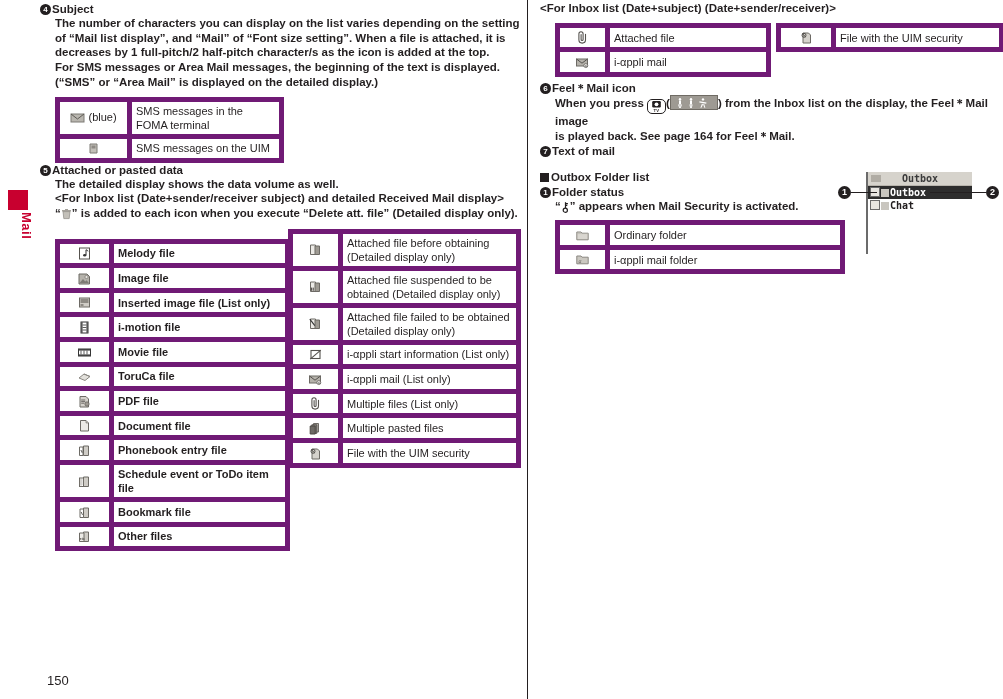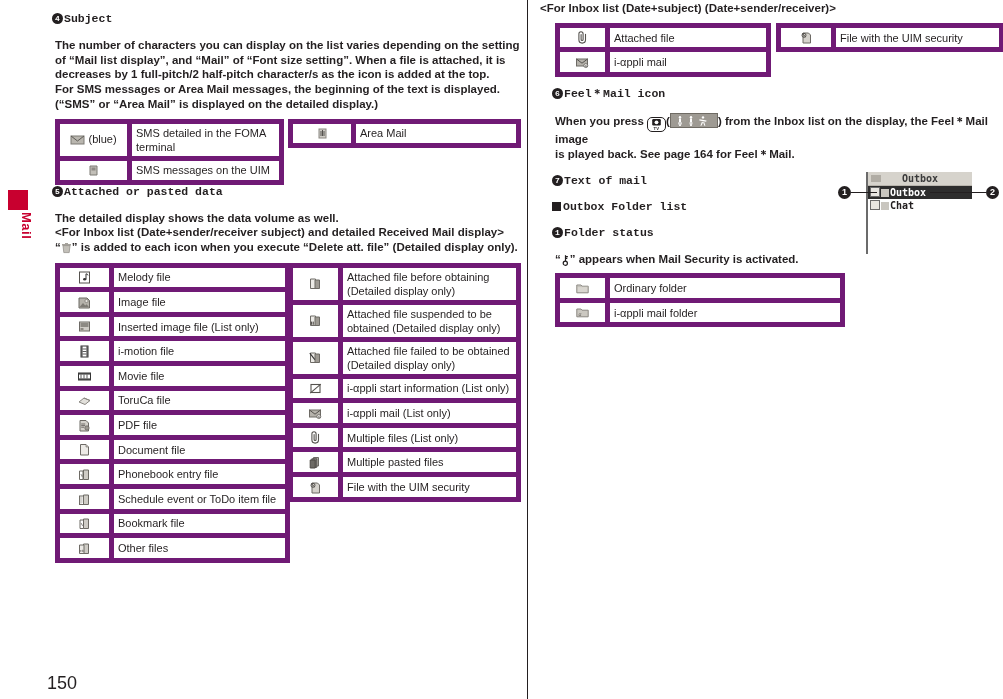--- a/index.html
+++ b/index.html
@@ -30,21 +30,21 @@
     font-weight: bold;
     color: #c8002f;
     writing-mode: vertical-rl;
     letter-spacing: 0.5px;
   }
 
   
   #page-number {
     position: absolute;
     left: 47px; top: 673px;
-    font-size: 18px;
+    font-size: 13px;
     color: #231f20;
   }
 
   
   #column-divider {
     position: absolute;
     left: 527px; top: 0px;
     width: 1px; height: 699px;
     background: #231f20;
   }
@@ -65,23 +65,22 @@
     font-weight: bold;
     line-height: 11px;
     text-align: center;
     vertical-align: 1px;
     margin-right: 1px;
   }
   .heading-row {
     font-size: 11.5px;
     font-weight: bold;
     line-height: 14px;
-    margin: 12px;
+    margin: 0;
     white-space: nowrap;
-    font-family: Liberation Mono, monospace;
   }
   .body-text {
     font-size: 11.5px;
     line-height: 14.7px;
     margin: 0 0 0 15px;
     font-weight: bold;
   }
   .sub-heading {
     font-size: 11.5px;
     font-weight: bold;
@@ -253,57 +252,36 @@
           <tr>
             <td class="ic">
               <span class="gl">
                 <svg width="15" height="15" viewBox="0 0 15 15">
                   <rect x="1" y="4" width="13" height="8" fill="#b9b6af" stroke="#7d7a74"></rect>
                   <path d="M1 4 L7.5 9 L14 4" fill="none" stroke="#5e5b56"></path>
                 </svg>
               </span>
               <span style="font-size:11px;text-align:right;">(blue)</span>
             </td>
-            <td>SMS detailed in the FOMA terminal</td>
+            <td>SMS messages in the FOMA terminal</td>
           </tr>
           <tr>
             <td class="ic">
               <span class="gl">
                 <svg width="15" height="15" viewBox="0 0 15 15">
                   <path d="M4 3 h7 v9 h-7 z" fill="#c2bfb8" stroke="#7d7a74"></path>
                   <rect x="5.5" y="4.5" width="4" height="3" fill="#8d8a84"></rect>
                 </svg>
               </span>
             </td>
             <td>SMS messages on the UIM</td>
           </tr>
         </tbody>
       </table>
 
-      <table class="icon-table" style="position:absolute; left:233px; top:0; width:233px;">
-        <colgroup>
-            <col style="width:63px">
-            <col>
-          </colgroup>
-        <tbody>
-          <tr>
-            <td class="ic">
-              <span class="gl">
-                <svg width="15" height="15" viewBox="0 0 15 15">
-                  <rect x="4" y="3" width="7" height="9" fill="#cfccc6" stroke="#8a8781"></rect>
-                  <rect x="5.5" y="5" width="1" height="5" fill="#55524e"></rect>
-                  <rect x="7" y="4" width="1" height="6" fill="#55524e"></rect>
-                  <rect x="8.5" y="5" width="1" height="5" fill="#55524e"></rect>
-                </svg>
-              </span>
-            </td>
-            <td>Area Mail</td>
-          </tr>
-        </tbody>
-      </table>
     </div>
 
     <div style="margin-top:14px;">
       <div class="heading-row">
         <span class="num-bullet">5</span><span>Attached or pasted data</span>
       </div>
       <p class="body-text">The detailed display shows the data volume as well.</p>
       <p class="sub-heading">&lt;For Inbox list (Date+sender/receiver subject) and detailed Received Mail display&gt;</p>
       <p class="body-text">
         <span>“</span><span class="gl" style="width:11px;height:12px;">
@@ -311,21 +289,21 @@
             <rect x="1" y="2" width="9" height="1.6" fill="#a5a29b"></rect>
             <path d="M2 3.6 h7 l-0.8 7 h-5.4 z" fill="#c3c0b9" stroke="#8a8781" stroke-width="0.7"></path>
             <rect x="4" y="1" width="3" height="1.2" fill="#a5a29b"></rect>
           </svg>
         </span><span>” is added to each icon when you execute “Delete att. file” (Detailed display only).</span>
       </p>
     </div>
 
     <div style="position:relative; margin-left:15px; margin-top:8px; height:290px;">
 
-      <table class="icon-table" style="position:absolute; left:0; top:0; width:235px;">
+      <table class="icon-table" style="position:absolute; left:0; top:10px; width:235px;font-weight:bold;">
         <colgroup>
             <col style="width:54px">
             <col>
           </colgroup>
         <tbody>
           <tr>
             <td class="ic">
               <span class="gl">
                 <svg width="15" height="15" viewBox="0 0 15 15">
                   <rect x="2.5" y="2" width="10" height="11" fill="#ffffff" stroke="#55524e"></rect>

